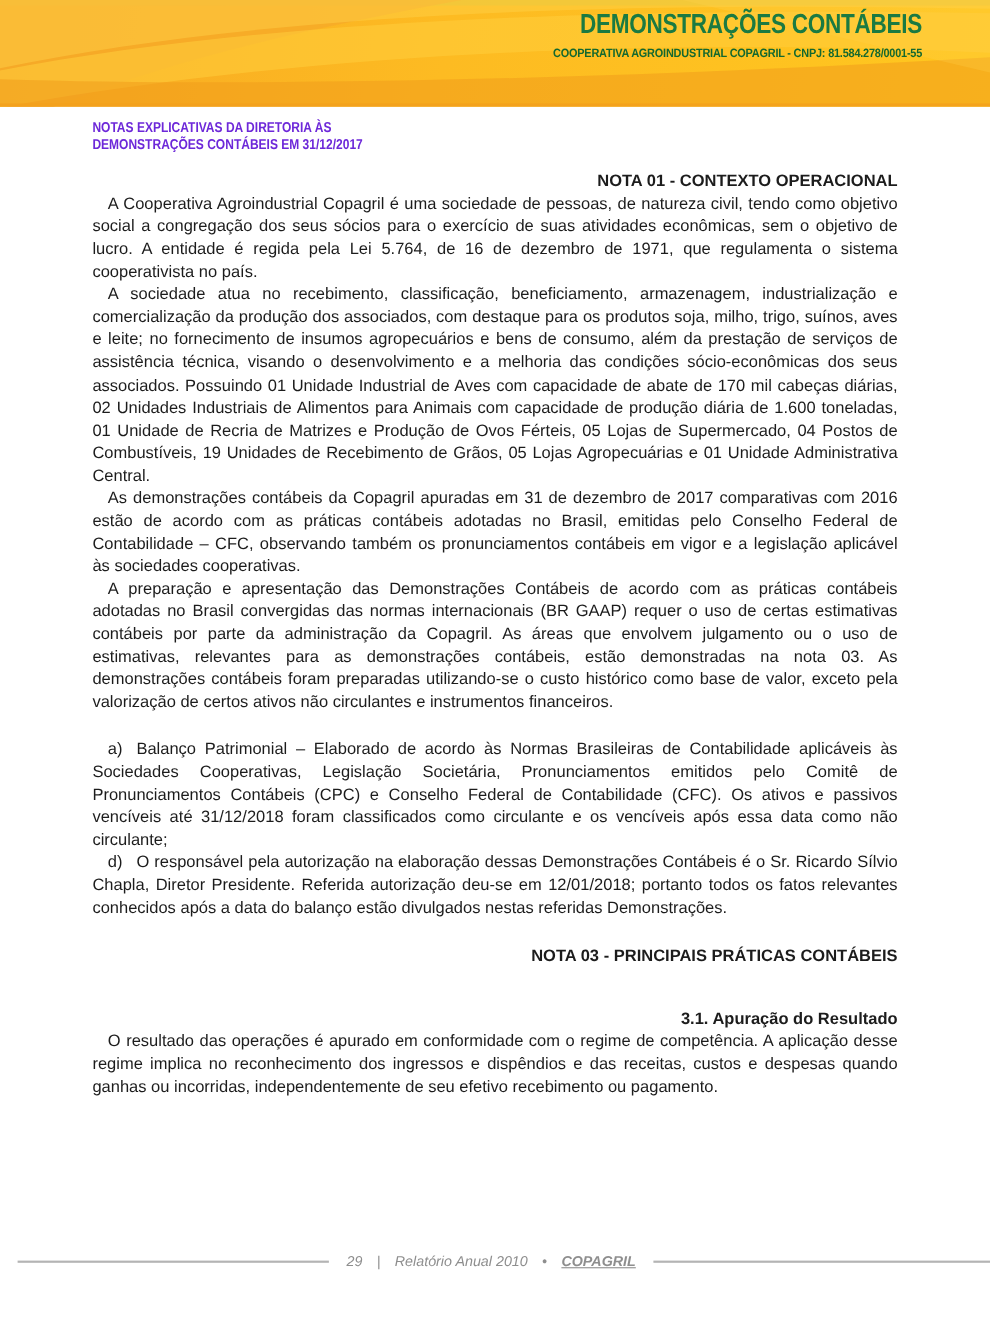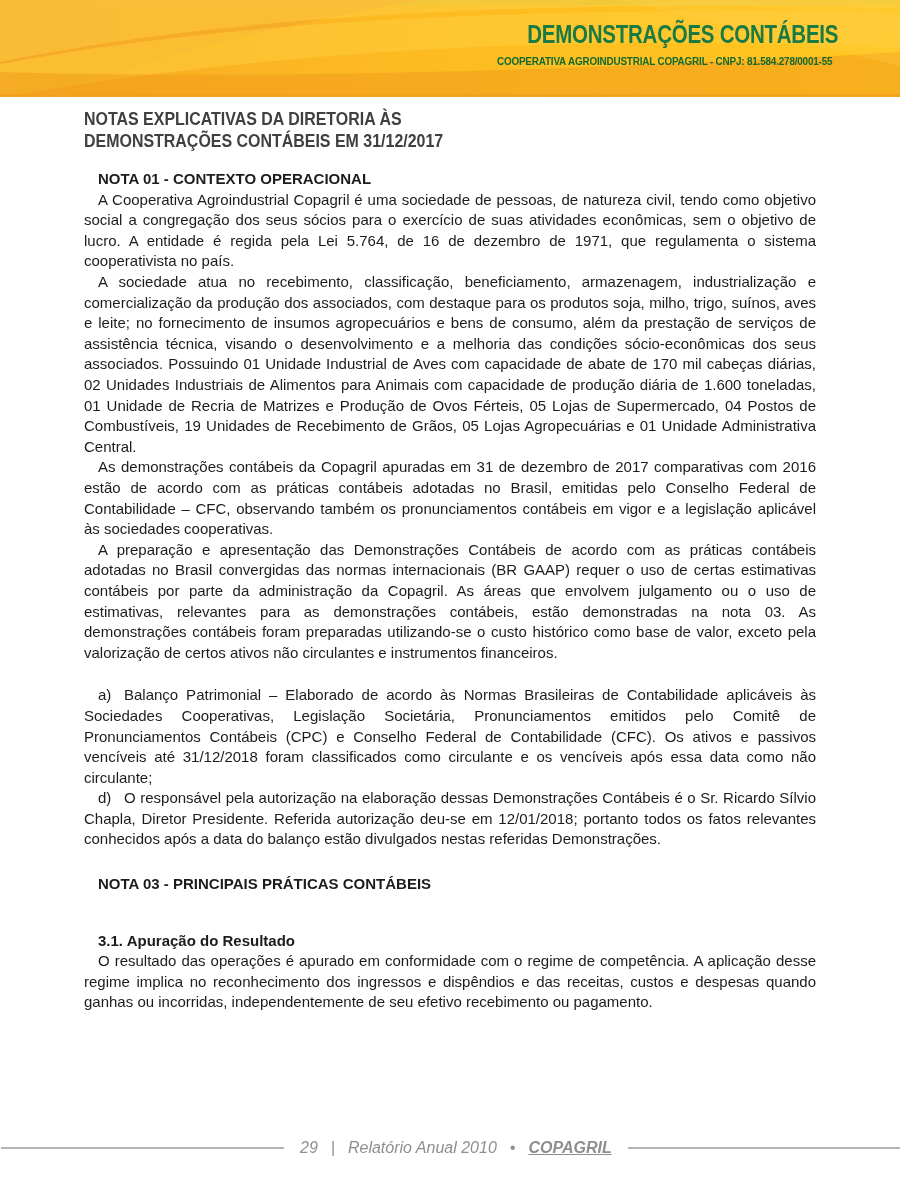--- a/index.html
+++ b/index.html
@@ -6,51 +6,51 @@
   .page {
     position:relative; width:900px; height:1199px; margin:0 auto;
     background:#ffffff; overflow:hidden;
     font-family:"Liberation Sans", sans-serif; color:#1d1d1b;
   }
 
   
   .header { position:relative; height:97px; overflow:hidden;
             background:linear-gradient(100deg,#f7a823 0%, #fdbb22 45%, #ffc71f 100%); }
   .header svg { position:absolute; inset:0; display:block; }
-  .header-text { position:absolute; right:62px; top:22px; text-align:left; z-index:2; }
+  .header-text { position:absolute; right:62px; top:10px; text-align:right; z-index:2; }
   .header-title {
     color:#1b7a42; font-weight:bold; font-size:25px; line-height:1; white-space:nowrap;
     transform:scaleX(.82); transform-origin:100% 50%; letter-spacing:-0.3px;
   }
   .header-sub {
     color:#13682f; font-weight:bold; font-size:11px; margin-top:8px; white-space:nowrap;
     transform:scaleX(.9); transform-origin:100% 50%; letter-spacing:-0.2px;
   }
 
   
-  .page-heading { margin:11px 0 0 84px; color:#404040; font-weight:bold;
-                  font-size:19px; line-height:1.16; }
+  .page-heading { margin:11px 0 0 84px; color:#6d28d9; font-weight:bold;
+                  font-size:13px; line-height:1.16; }
   .page-heading span { display:block; transform:scaleX(.84); transform-origin:0 50%;
                        white-space:nowrap; letter-spacing:0; }
 
   
   .body { margin:17px 84px 0 84px; font-size:15px; line-height:20.6px;
           text-align:justify; color:#1c1c1c; }
   .body p { margin:0; text-indent:14px; }
-  .body p.h { font-weight:bold; text-align:left; }
+  .body p.h { font-weight:bold; text-align:right; }
   .marker { display:inline-block; width:26px; text-indent:0; }
   .gap-a { margin-top:22px !important; }   
   .gap-b { margin-top:24px !important; }
   .gap-c { margin-top:36px !important; }
   .gap-d { margin-top:33px !important; }
 
   
-  .footer { position:absolute; left:1px; right:0; top:1139px; display:flex;
+  .footer { position:absolute; left:16px; right:0; top:1139px; display:flex;
             align-items:center; gap:16px; color:#8e8e8e; font-style:italic;
-            font-size:16px; }
+            font-size:13px; }
   .rule { border-top:2px solid #b4b4b4; height:0; }
   .rule-left { width:283px; }
   .rule-right { flex:1; }
   .footer-text { display:flex; align-items:baseline; gap:13px; white-space:nowrap; }
   .footer .brand { font-weight:bold;text-decoration:underline; }
 </style>
 </head>
 <body>
 
 <div class="page">

